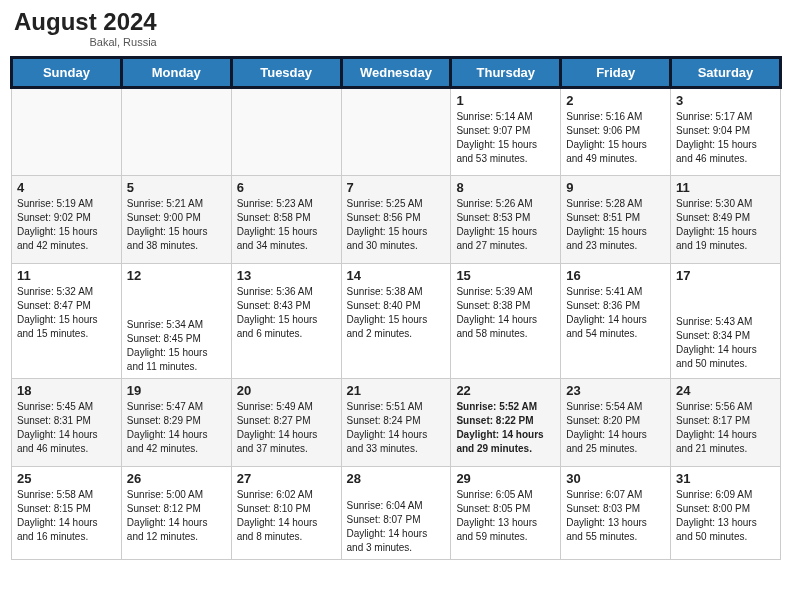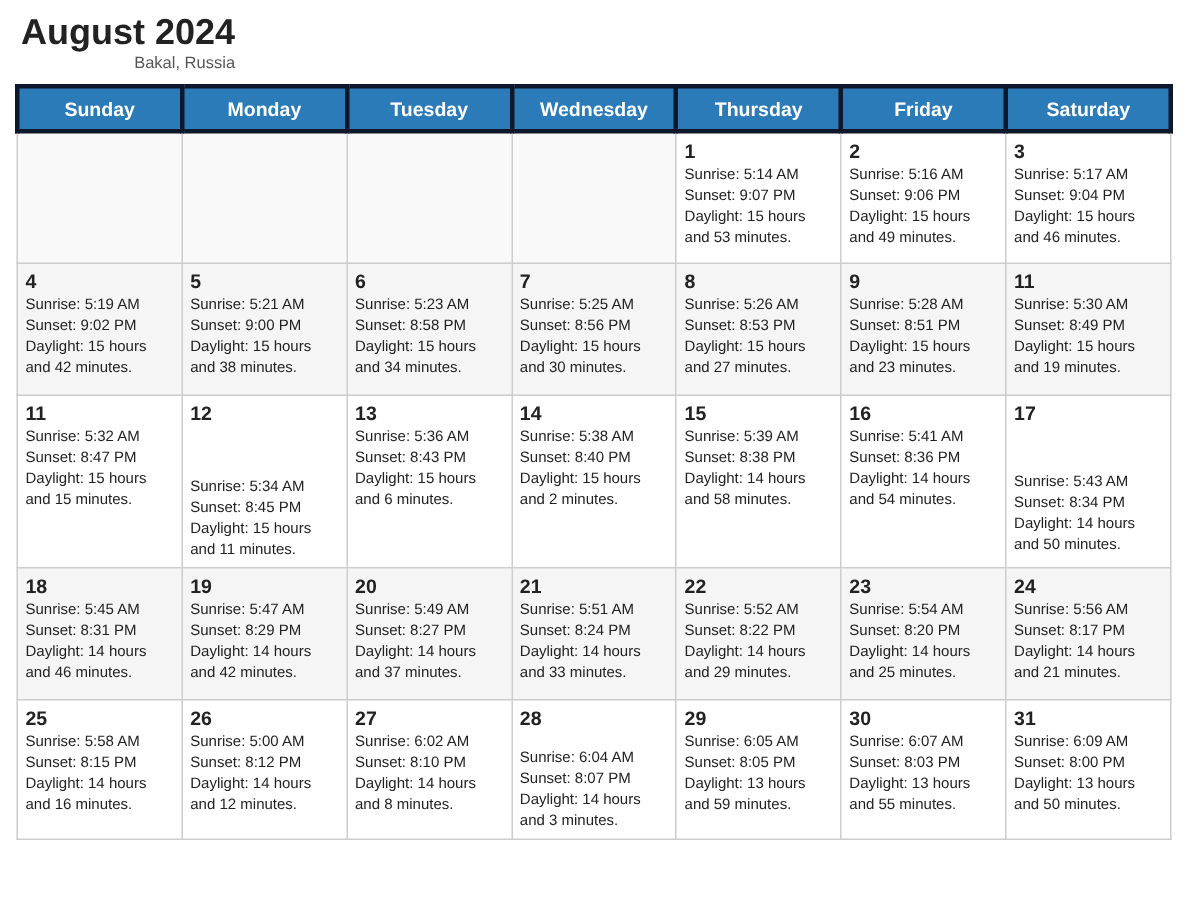--- a/index.html
+++ b/index.html
@@ -270,21 +270,21 @@
         </td>
         <td>
           <div class="day-number">21</div>
           <div class="day-info" style="white-space: pre-line;">Sunrise: 5:51 AM
 Sunset: 8:24 PM
 Daylight: 14 hours
 and 33 minutes.</div>
         </td>
         <td>
           <div class="day-number">22</div>
-          <div class="day-info" style="white-space: pre-line;">Sunrise: 5:52 AM
+          <div class="day-info" style="white-space: pre-line; font-weight: bold;">Sunrise: 5:52 AM
 Sunset: 8:22 PM
 Daylight: 14 hours
 and 29 minutes.</div>
         </td>
         <td>
           <div class="day-number">23</div>
           <div class="day-info" style="white-space: pre-line;">Sunrise: 5:54 AM
 Sunset: 8:20 PM
 Daylight: 14 hours
 and 25 minutes.</div>

